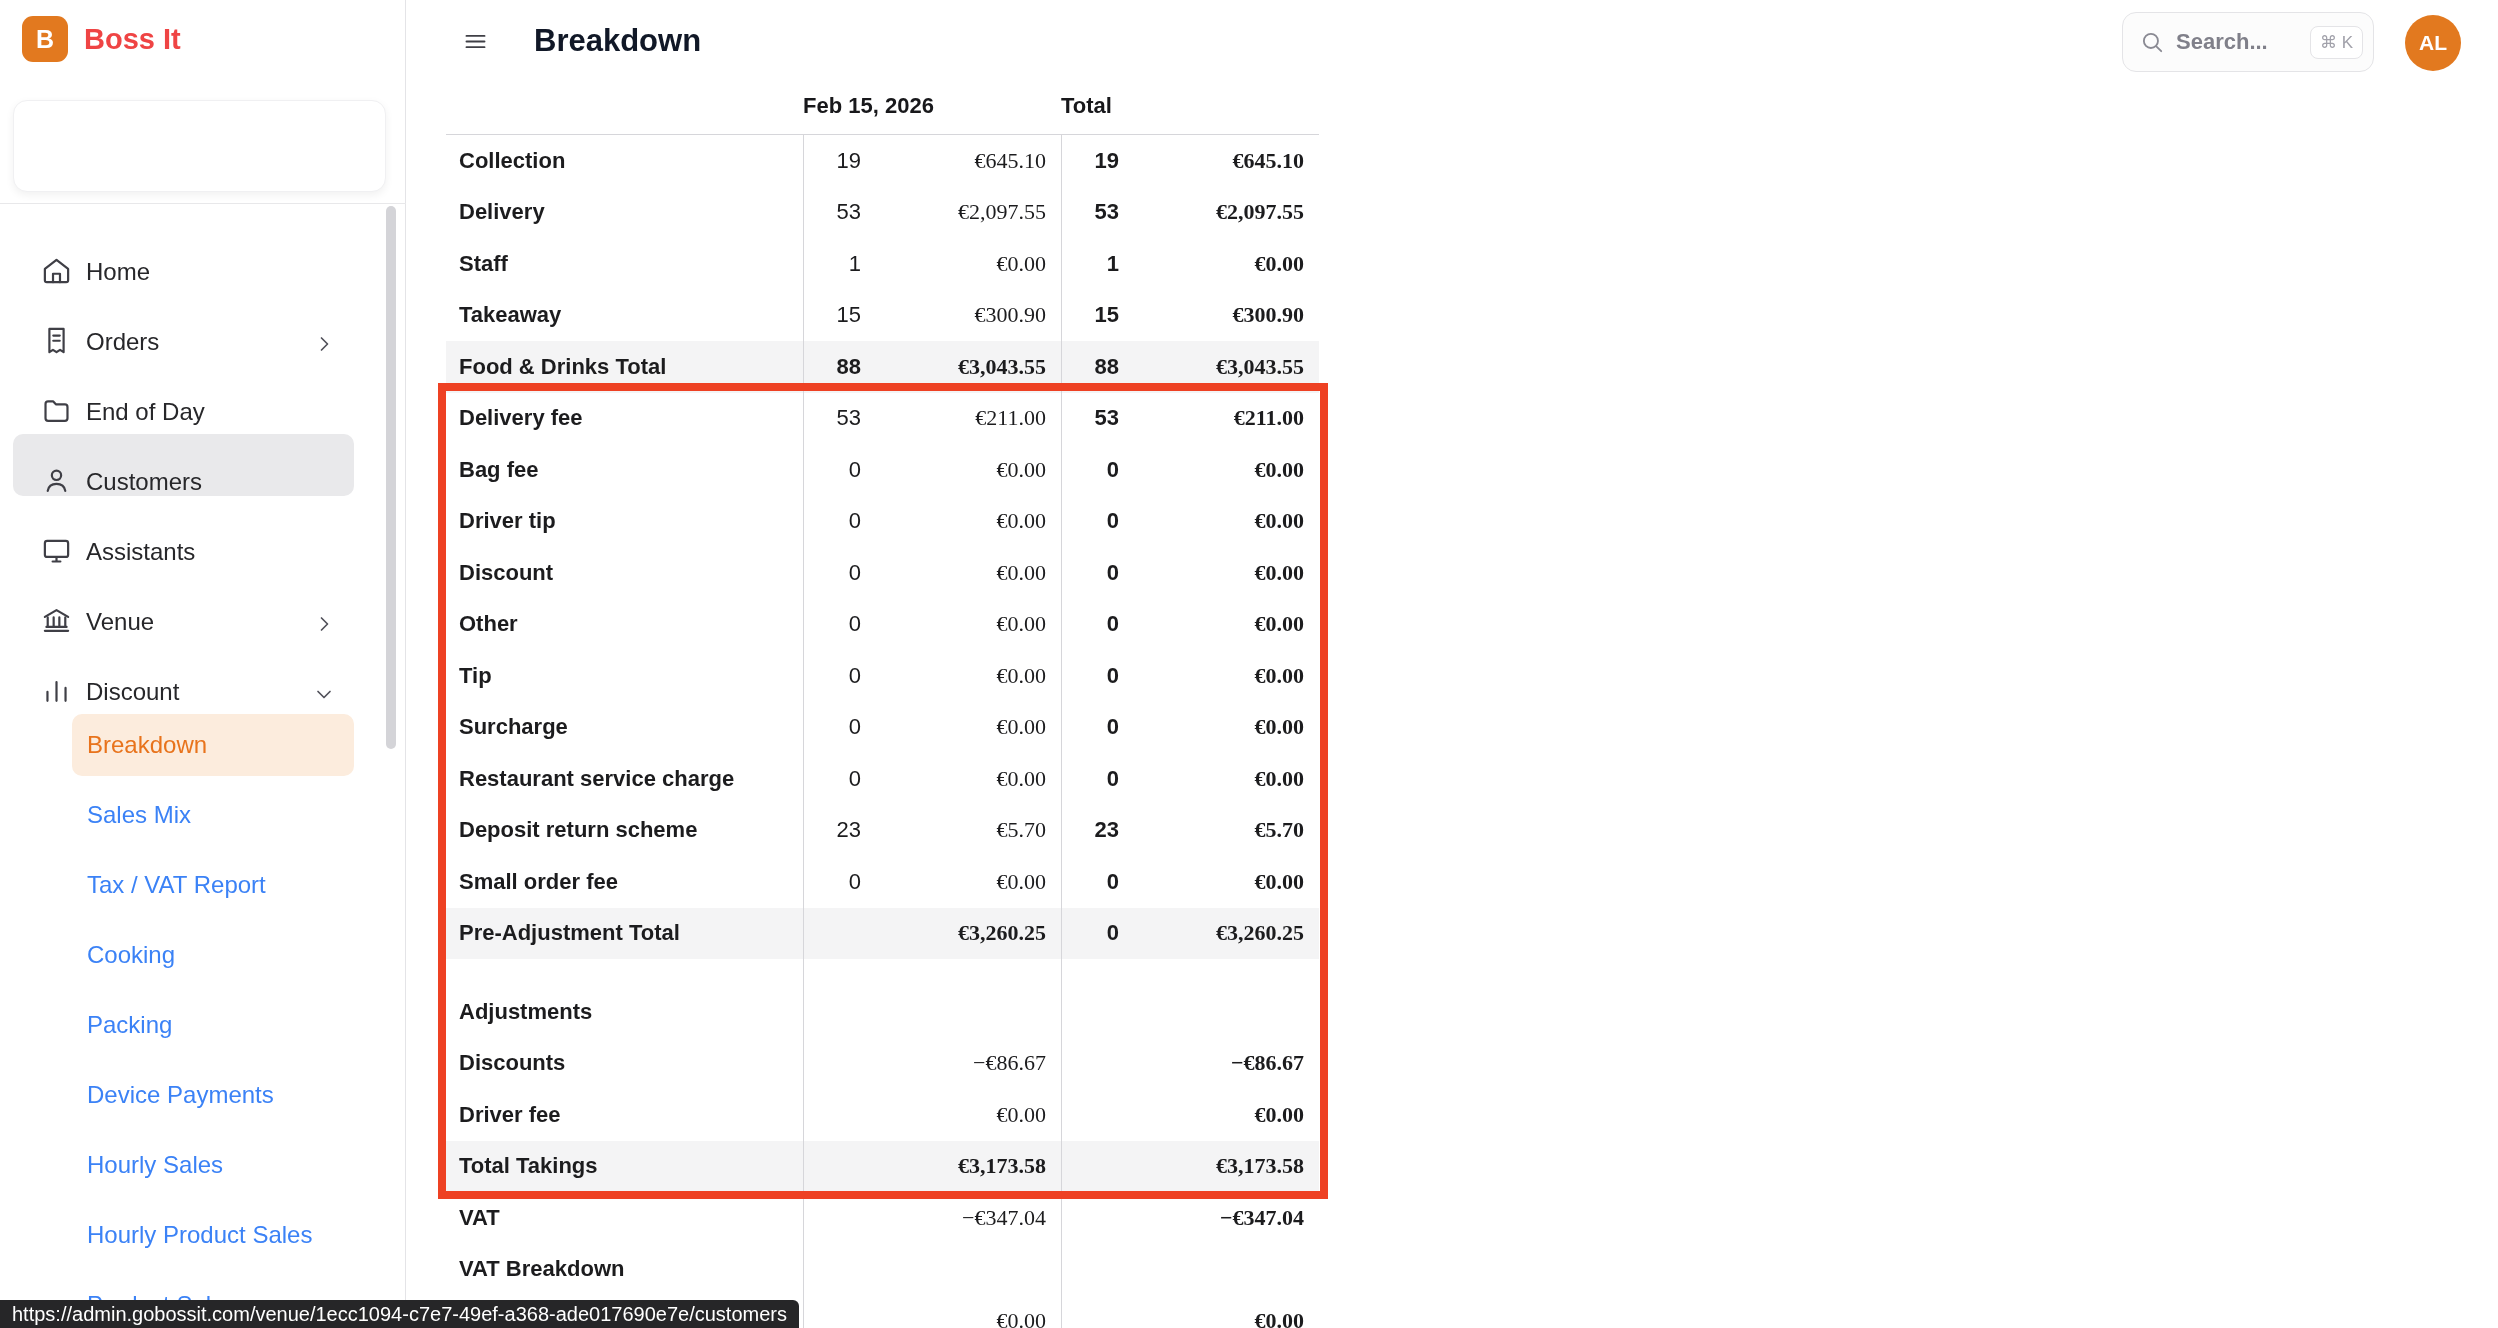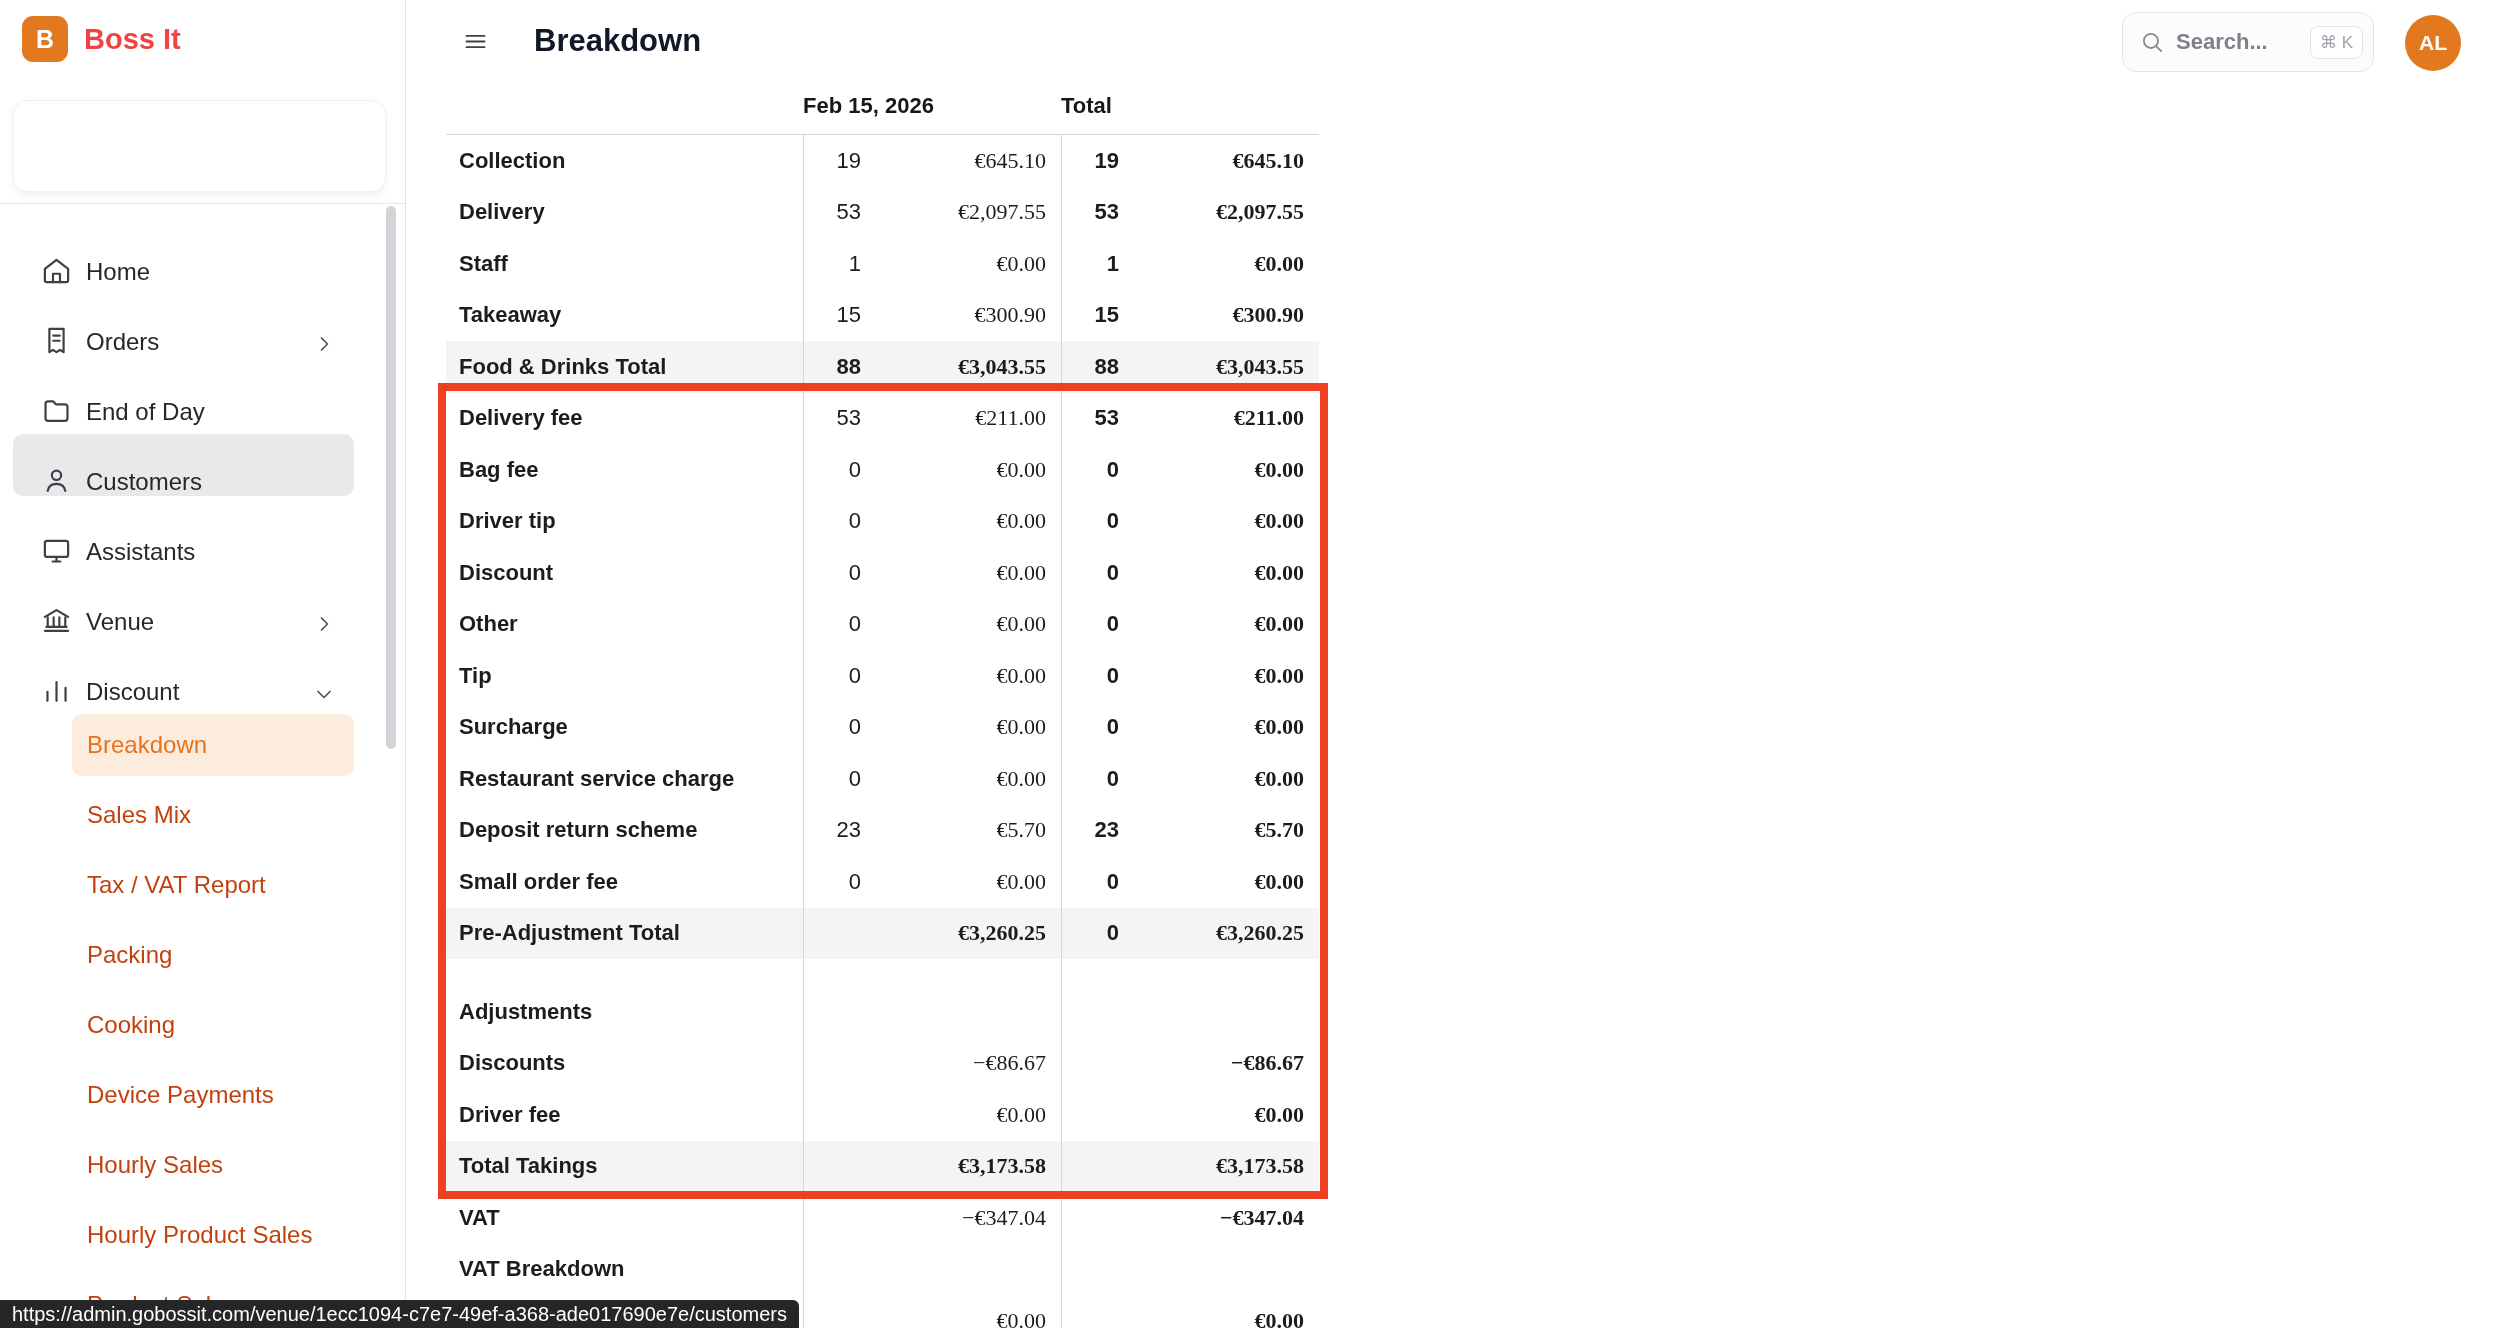--- a/index.html
+++ b/index.html
@@ -29,21 +29,21 @@
     display:flex; align-items:flex-end; padding:0 18px 0 28px; cursor:pointer; }
   .nav-item.selected { background:var(--selected-bg,#e9e9eb); }
   .nav-icon { width:31px; height:31px; flex:0 0 31px; margin-right:14px; color:#3f3f46; }
   .nav-icon svg { width:31px; height:31px; display:block; }
   .nav-label { font-size:24px; color:#27272a; }
   .nav-chevron { margin-left:auto; width:24px; height:24px; color:#52525b; }
   .nav-chevron svg { width:24px; height:24px; display:block; }
 
   .sub-item { height:62px; width:282px; margin:0 0 8px 72px; border-radius:10px;
     display:flex; align-items:center; padding-left:15px; cursor:pointer; }
-  .sub-label { font-size:24px; color:#c2410c; }
+  .sub-label { font-size:24px; color:#3b82f6; }
   .sub-item.active { background:var(--active-bg,#fcecdd); }
   .sub-item.active .sub-label { color:var(--active-text,#e8731c); font-weight:500; }
 
   
   .hamburger { position:absolute; left:452px; top:20px; width:46px; height:46px; border:none;
     background:transparent; color:#3f3f46; cursor:pointer; display:flex; align-items:center; justify-content:center; padding:0; }
   .hamburger svg { width:27px; height:27px; }
   .page-title { position:absolute; left:534px; top:23px; font-size:31px; font-weight:700; color:#111827; margin:0; }
 
   .search-box { position:absolute; left:2122px; top:12px; width:252px; height:60px;
@@ -181,24 +181,24 @@
       <div class="sub-item active">
         <span class="sub-label">Breakdown</span>
       </div>
       <div class="sub-item">
         <span class="sub-label">Sales Mix</span>
       </div>
       <div class="sub-item">
         <span class="sub-label">Tax / VAT Report</span>
       </div>
       <div class="sub-item">
+        <span class="sub-label">Cooking</span>
+      </div>
+      <div class="sub-item">
         <span class="sub-label">Packing</span>
-      </div>
-      <div class="sub-item">
-        <span class="sub-label">Cooking</span>
       </div>
       <div class="sub-item">
         <span class="sub-label">Device Payments</span>
       </div>
       <div class="sub-item">
         <span class="sub-label">Hourly Sales</span>
       </div>
       <div class="sub-item">
         <span class="sub-label">Hourly Product Sales</span>
       </div>

